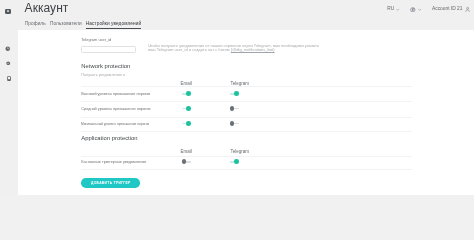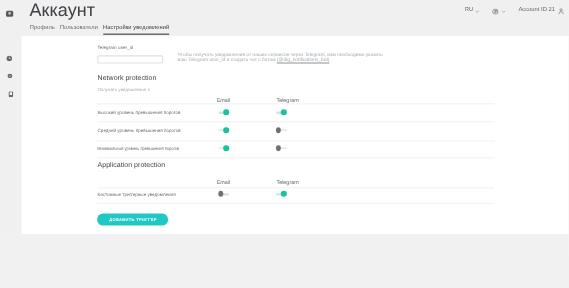--- a/index.html
+++ b/index.html
@@ -14,21 +14,21 @@
   .logo:after { content:""; position:absolute; left:2.1px; top:1.7px; width:2px; height:2px;
                 background:#c9ccce; border-radius:0.4px; }
   .nav-item { position:absolute; left:5.4px; width:5.5px; height:5.5px; }
   .nav-item svg { width:5.5px; height:5.5px; display:block; }
   #nav1 { top:45.7px; } #nav2 { top:60.5px; left:6.3px; width:4.5px; height:4.8px; }
   #nav2 svg { width:4.5px; height:4.8px; }
   #nav3 { top:75.5px; left:6.5px; width:4.1px; height:5.1px; }
   #nav3 svg { width:4.1px; height:5.1px; }
 
   
-  .page-title { position:absolute; left:24.6px; top:4px; font-size:15px; color:#3f4245;
+  .page-title { position:absolute; left:24.6px; top:4px; font-size:12px; color:#3f4245;
                 letter-spacing:0.05px; line-height:9px; }
   .tabs { position:absolute; left:24.8px; top:20.5px; display:flex; gap:4.2px; }
   .tab { font-size:4.75px; color:#65686c; line-height:5.5px; padding-bottom:3.1px;
          letter-spacing:0.06px; white-space:nowrap; }
   .tab.active { color:#34373a; position:relative; }
   .tab.active:after { content:""; position:absolute; left:0; right:0; bottom:0; height:1px; background:#4a4d50; }
 
   .topright { position:absolute; right:4.2px; top:5.3px; height:8px; display:flex;
               align-items:center; gap:10.5px; }
   .tr-item { display:flex; align-items:center; gap:2.2px; font-size:4.85px; color:#62666a;

